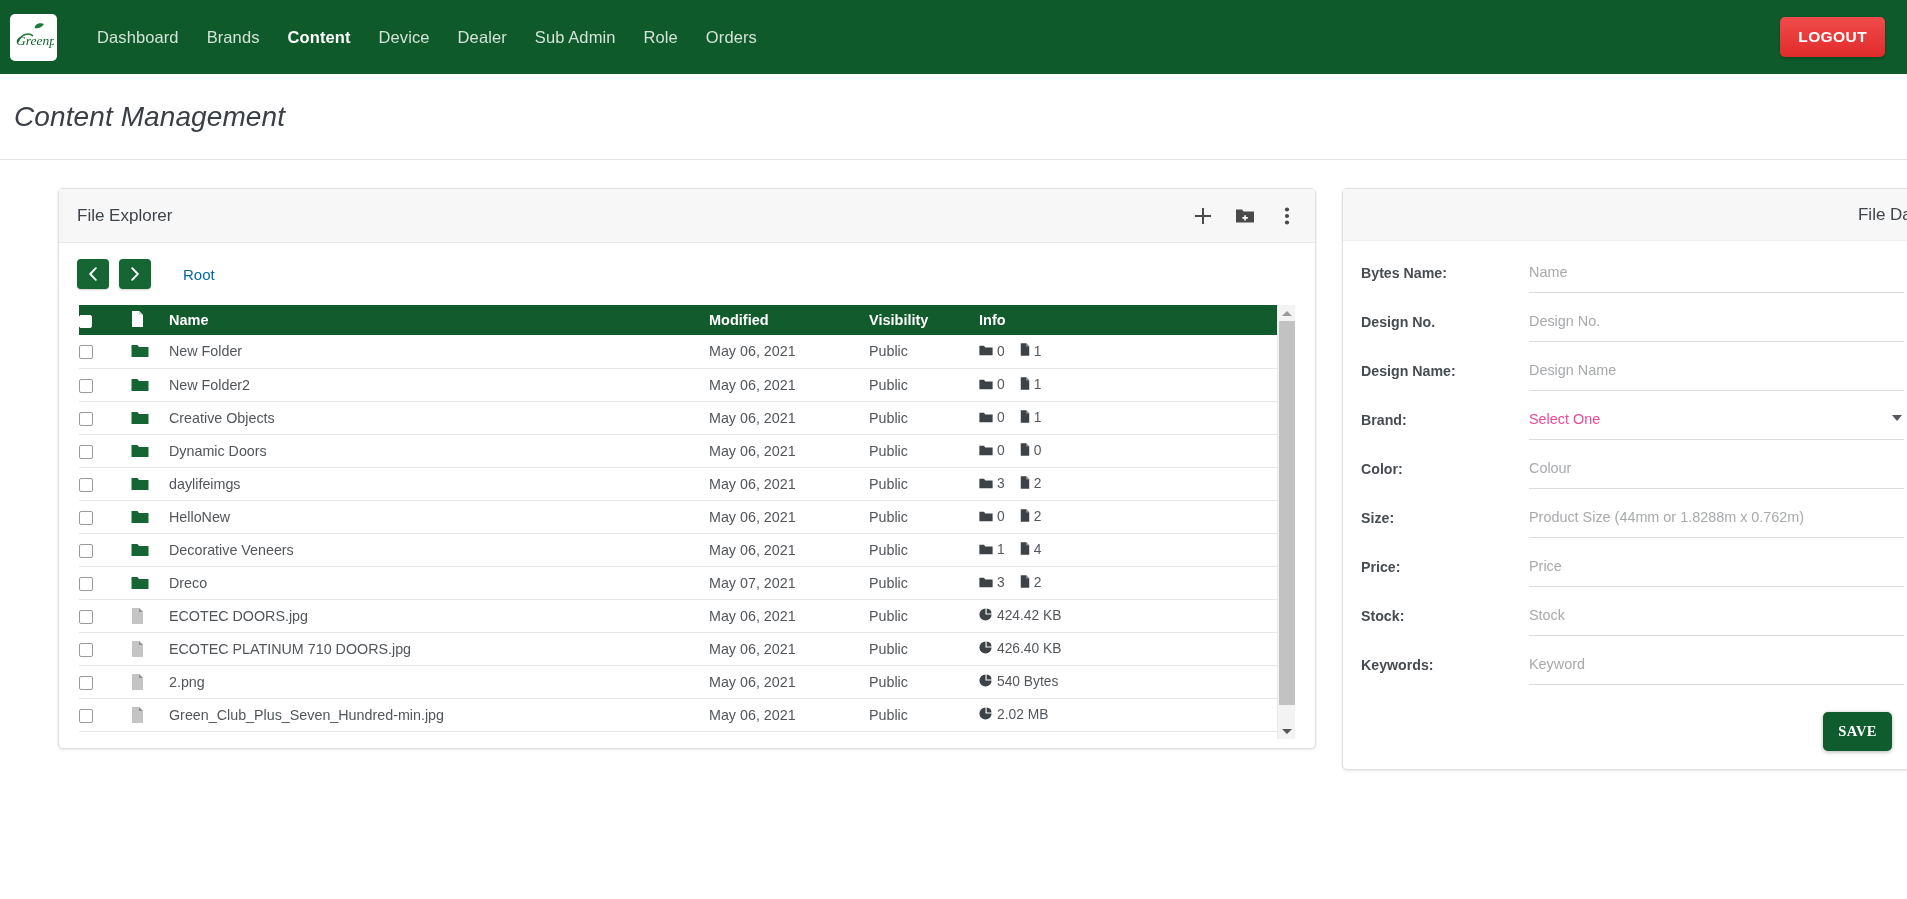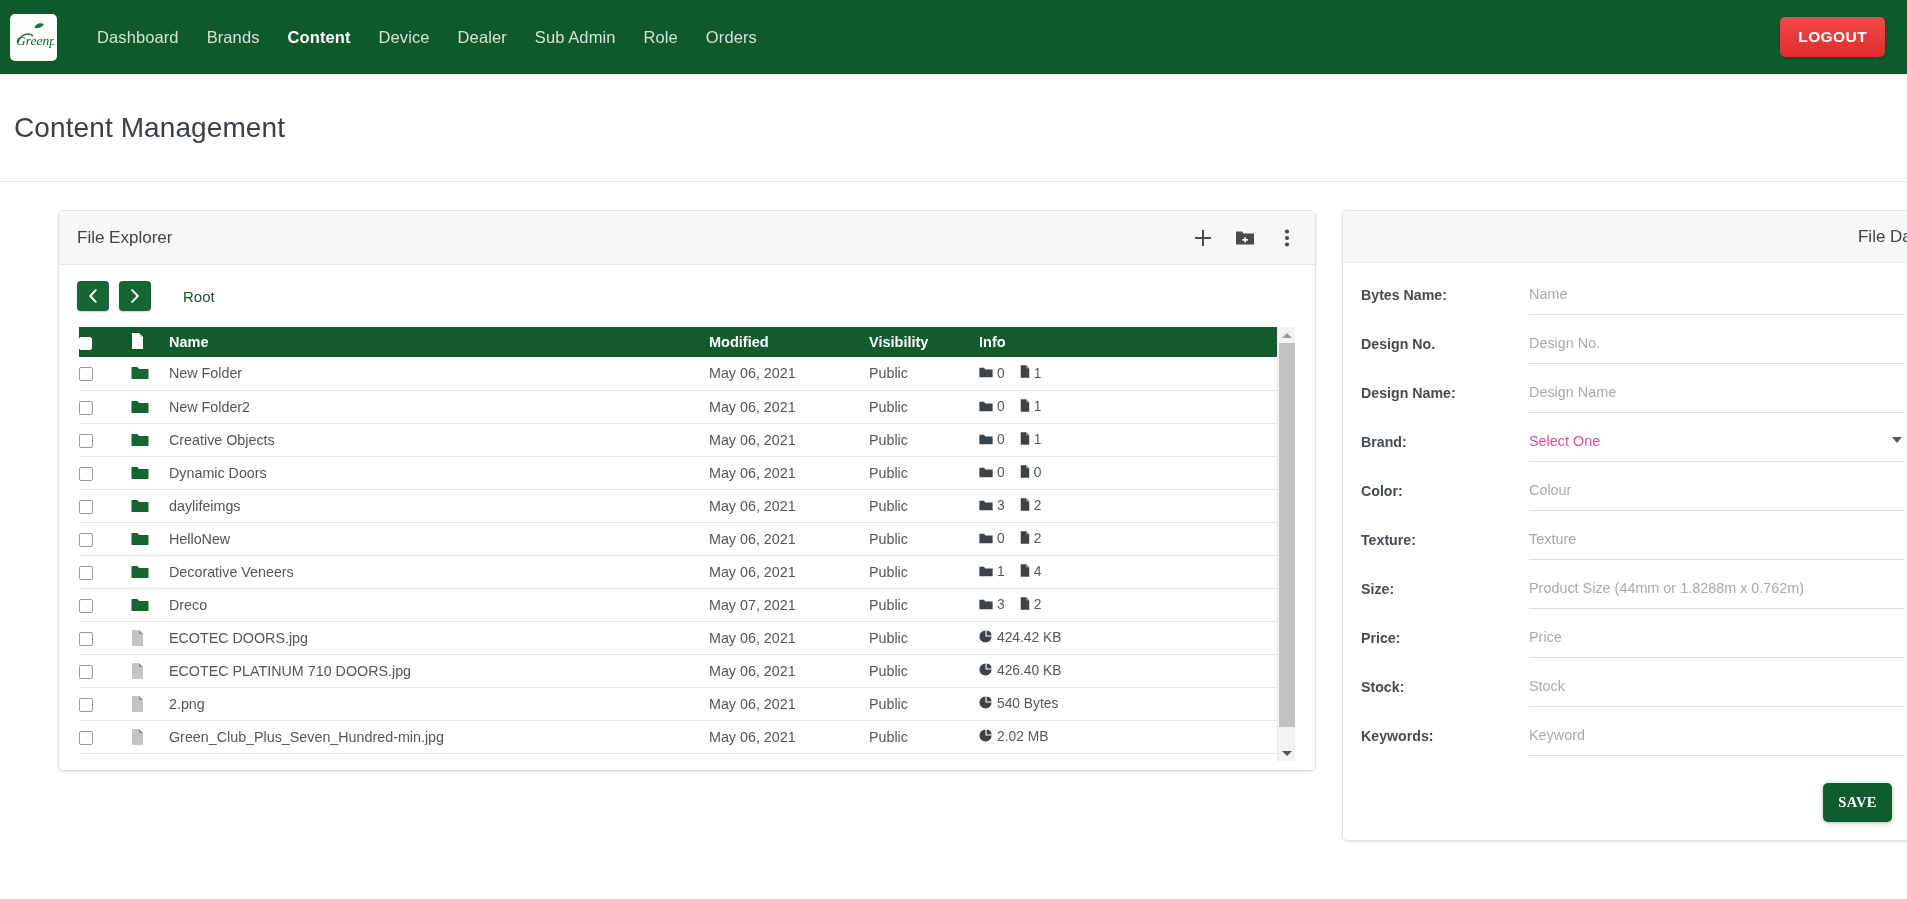--- a/index.html
+++ b/index.html
@@ -51,26 +51,27 @@
     border-radius: 5px;
     font-size: 15.5px;
     font-weight: bold;
     letter-spacing: .4px;
     cursor: pointer;
     box-shadow: 0 1px 3px rgba(0,0,0,.28);
   }
 
   
   .page-title-bar {
-    height: 108px;
+    height: 86px;
     display: flex;
     align-items: center;
     padding-left: 14px;
     border-bottom: 1px solid #e3e3e3;
     background: #fff;
+    font-style: italic;
   }
   .page-title {
     font-size: 28px;
     color: #3a3f45;
     font-weight: normal;
     letter-spacing: .1px;
   }
 
   
   .content {
@@ -129,21 +130,21 @@
     border: none;
     border-radius: 4px;
     color: #ffffff;
     display: flex; align-items: center; justify-content: center;
     cursor: pointer;
     box-shadow: 0 1px 2px rgba(0,0,0,.2);
   }
   .breadcrumb-text {
     margin-left: 22px;
     font-size: 15px;
-    color: #14532d;
+    color: #0369a1;
   }
 
   
   .table-wrap {
     position: relative;
     margin: 0 20px 16px 20px;
   }
   table.files {
     width: 1200px;
     border-collapse: collapse;
@@ -792,24 +793,20 @@
         </div>
         <div class="fd-row">
           <div class="fd-label">Brand:</div>
           <div class="fd-field"><select class="fd-select"><option>Select One</option></select><span class="select-caret"></span></div>
         </div>
         <div class="fd-row">
           <div class="fd-label">Color:</div>
           <div class="fd-field"><input type="text" class="fd-input" placeholder="Colour" style=""></div>
         </div>
         <div class="fd-row">
-          <div class="fd-label">Texture:</div>
-          <div class="fd-field"><input type="text" class="fd-input" placeholder="Texture" style=""></div>
-        </div>
-        <div class="fd-row">
           <div class="fd-label">Size:</div>
           <div class="fd-field"><input type="text" class="fd-input" placeholder="Product Size (44mm or 1.8288m x 0.762m)" style=""></div>
         </div>
         <div class="fd-row">
           <div class="fd-label">Price:</div>
           <div class="fd-field"><input type="text" class="fd-input" placeholder="Price" style=""></div>
         </div>
         <div class="fd-row">
           <div class="fd-label">Stock:</div>
           <div class="fd-field"><input type="text" class="fd-input" placeholder="Stock" style=""></div>

